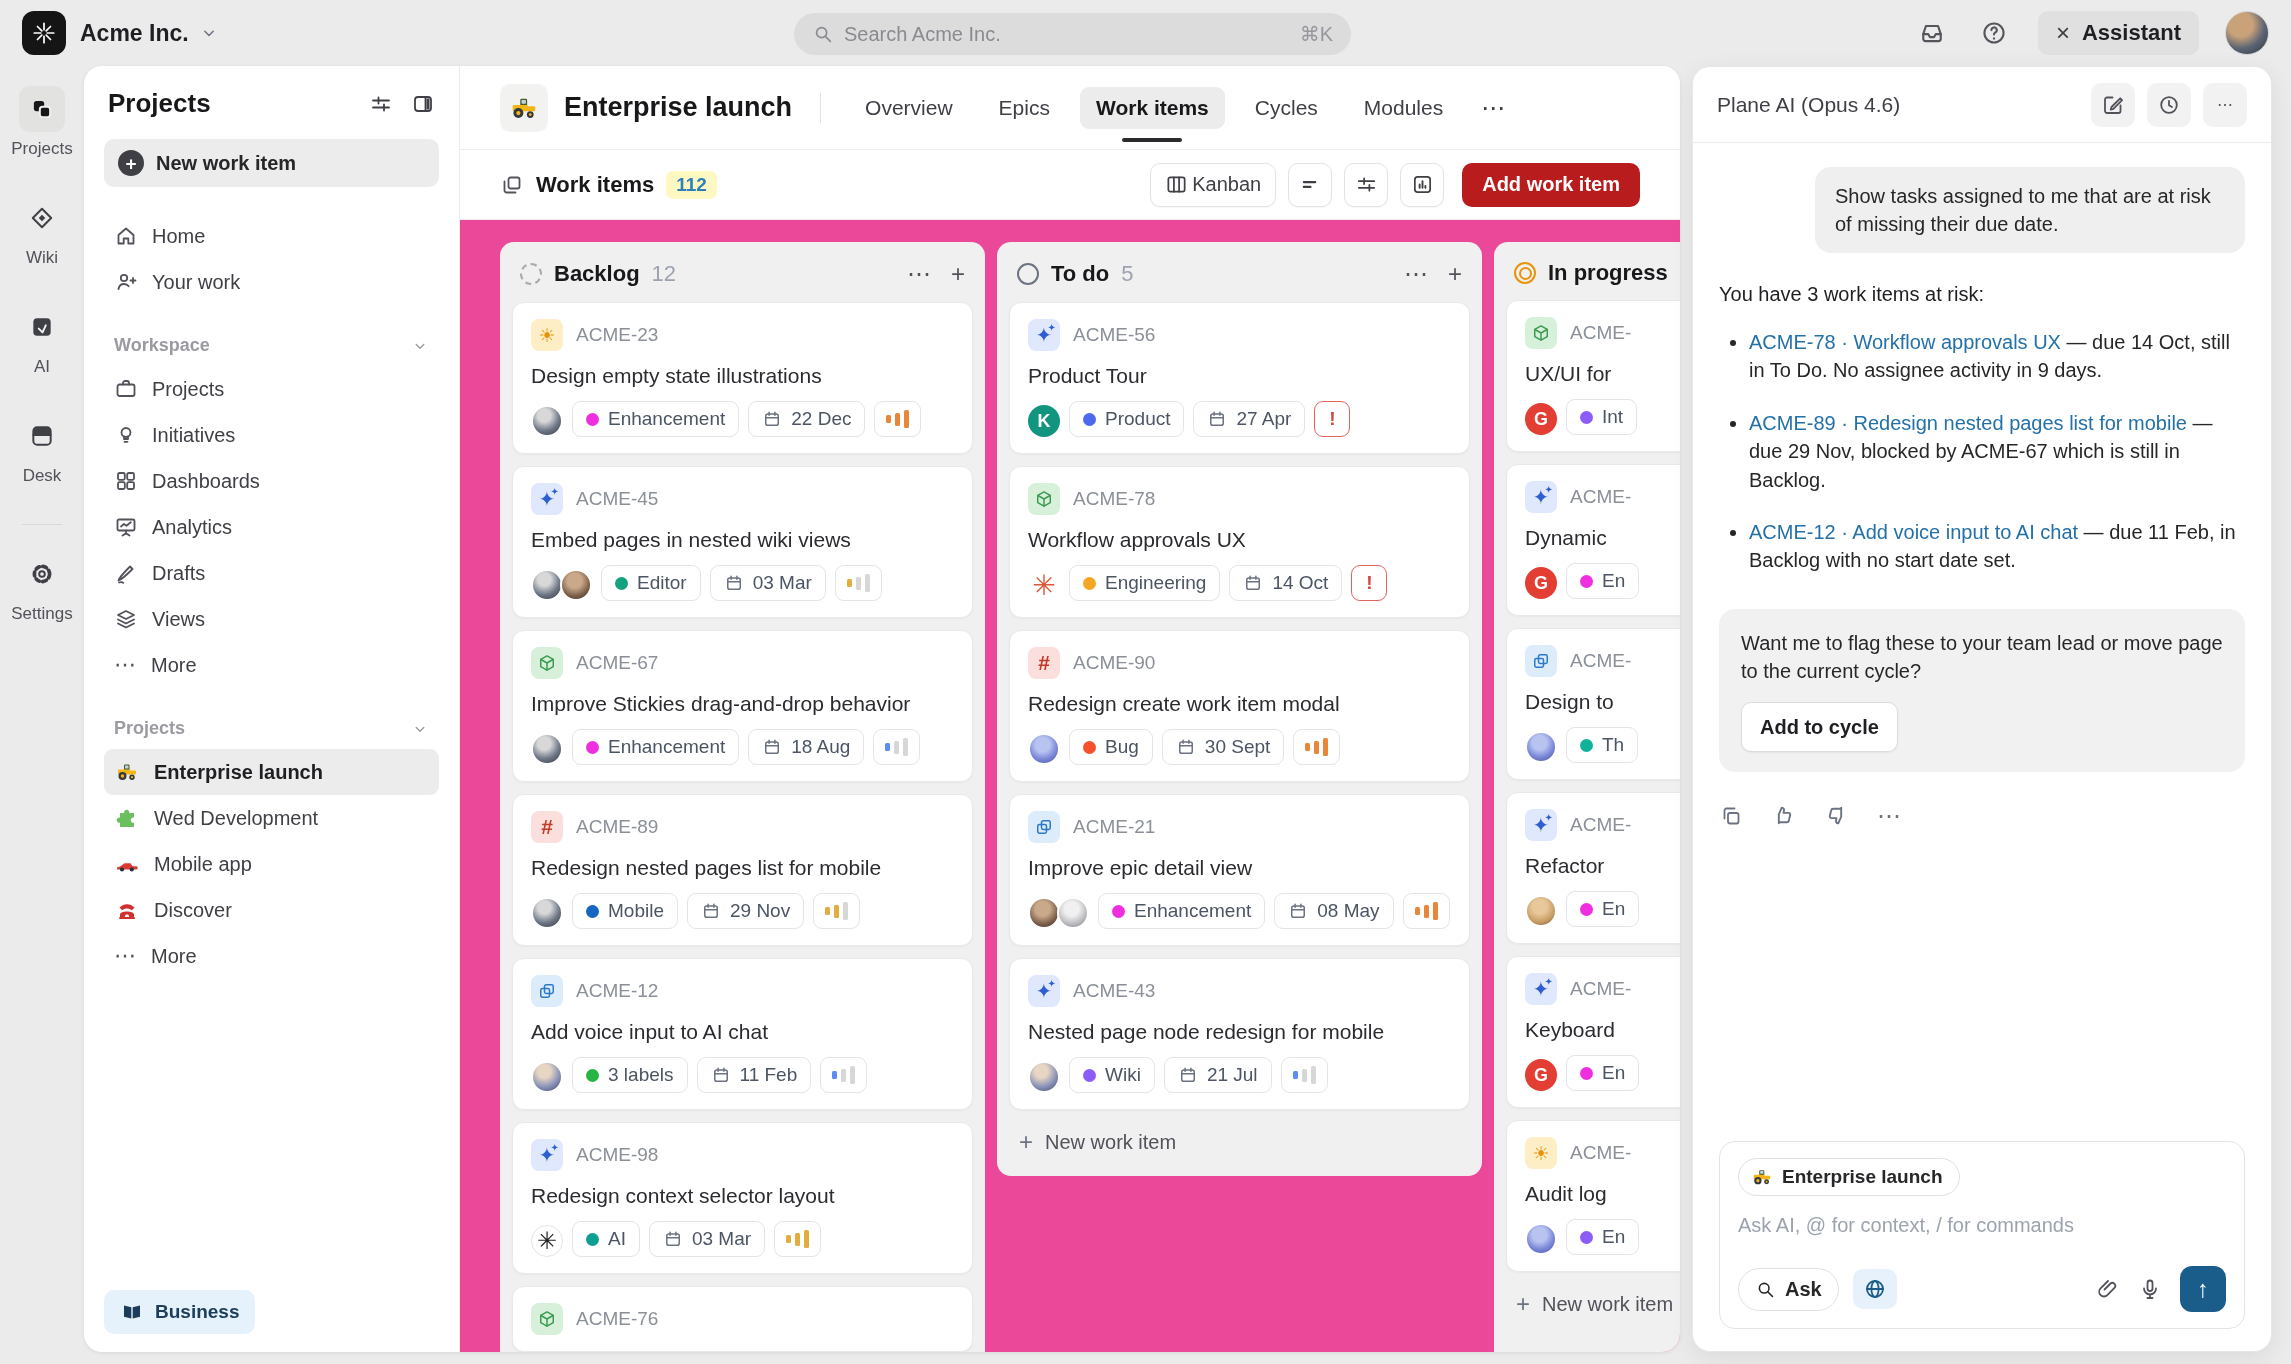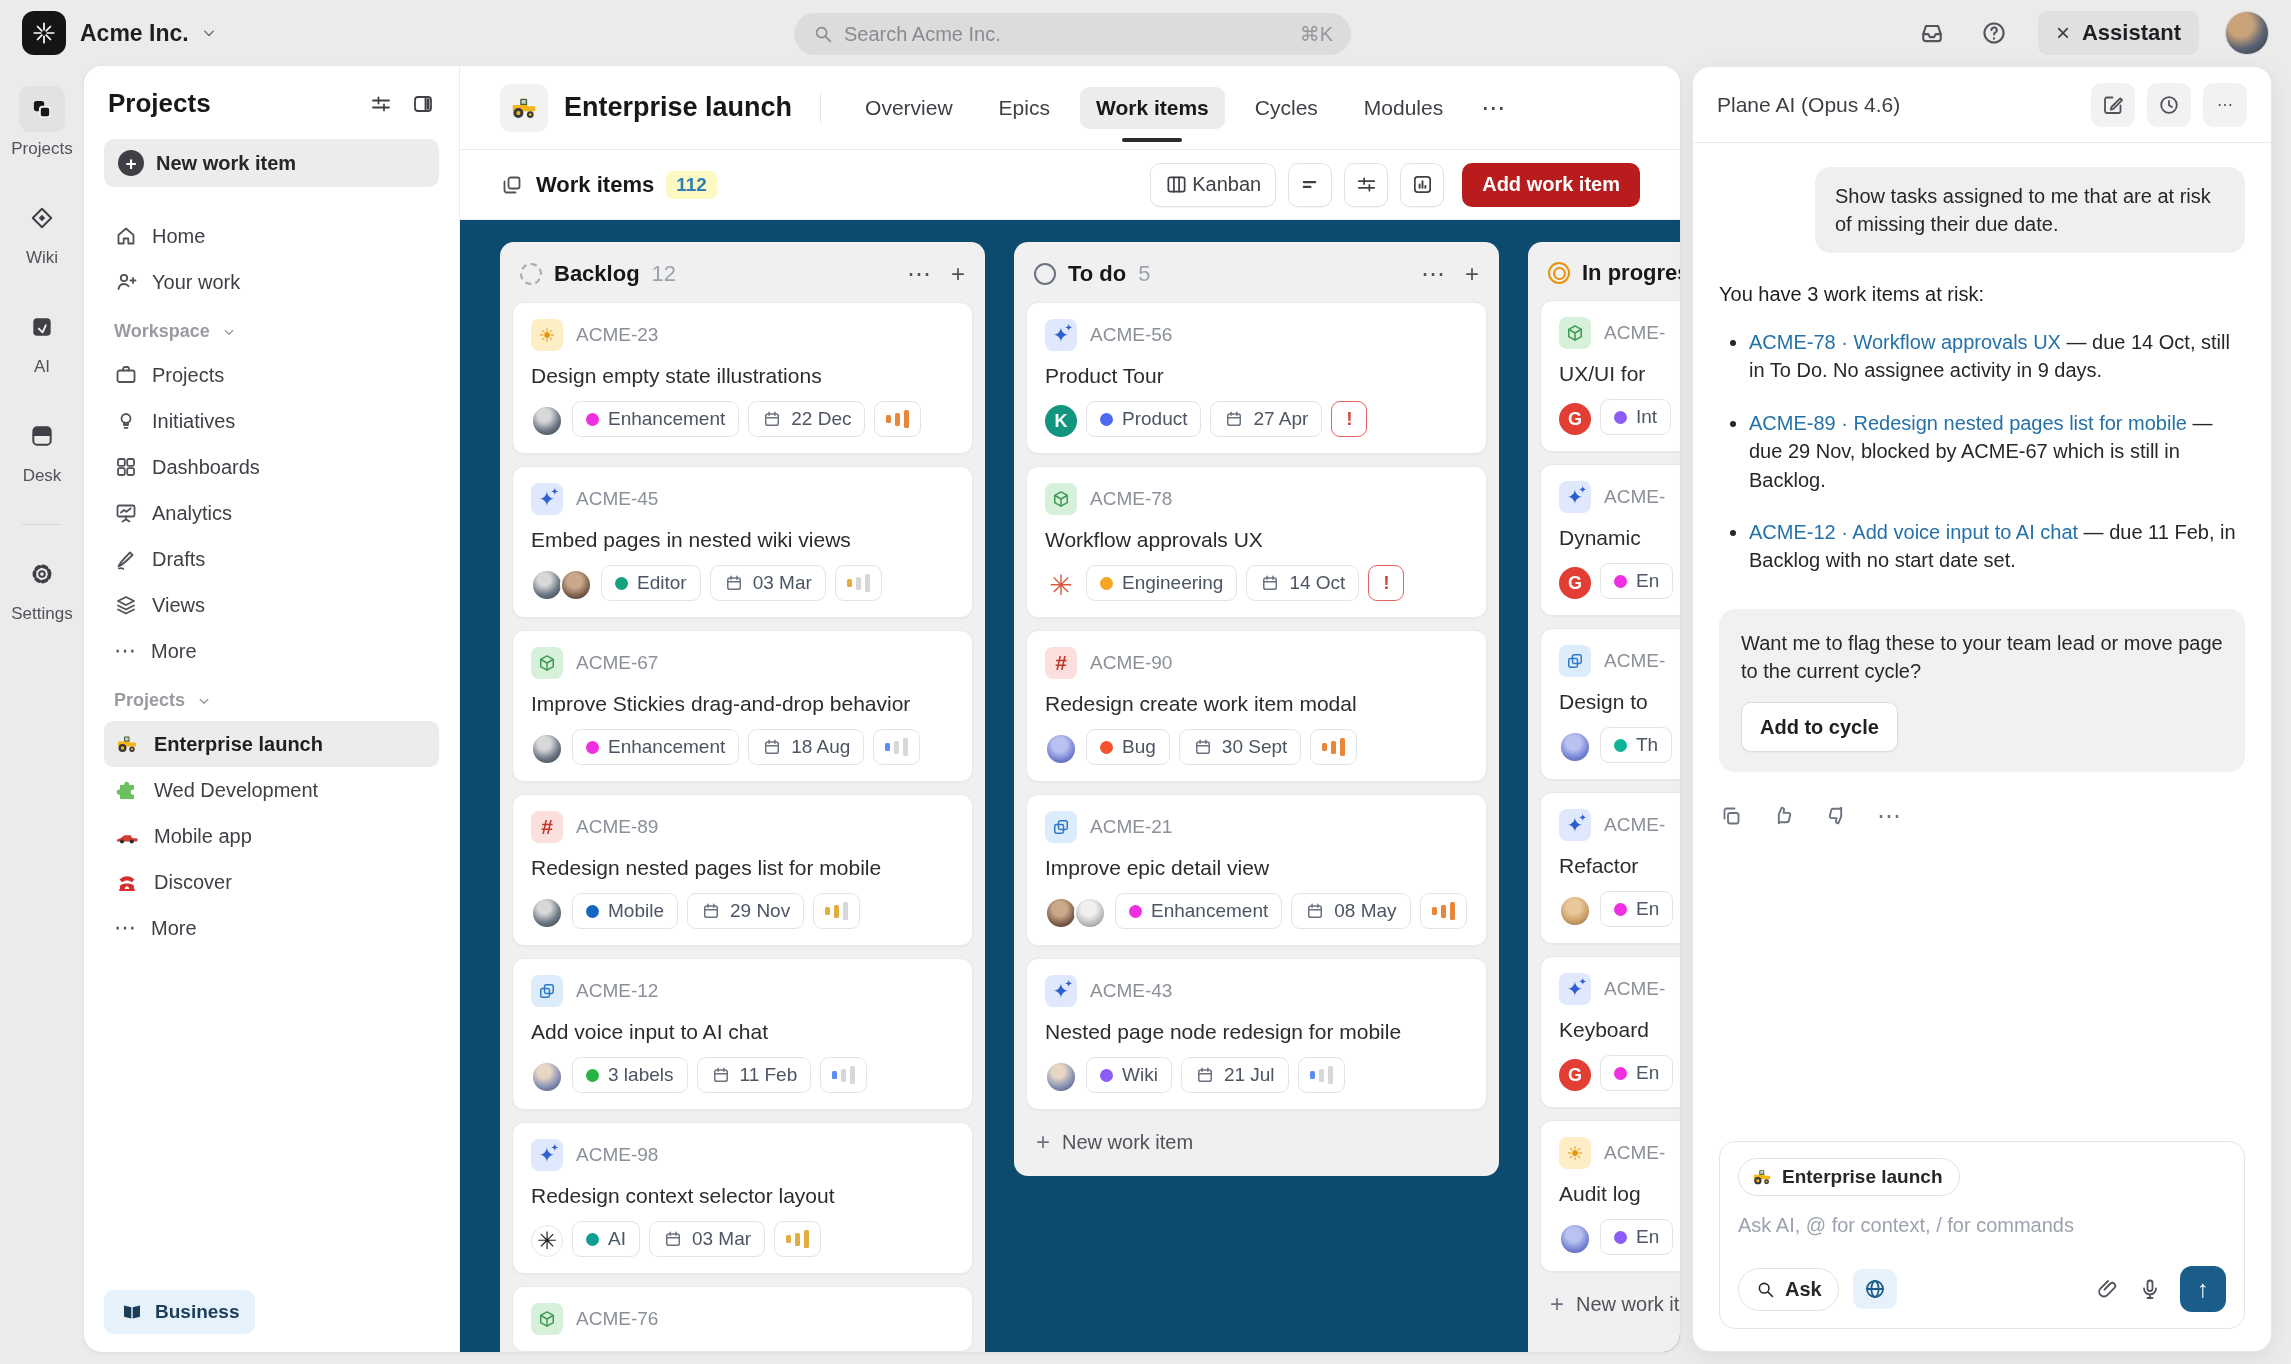--- a/index.html
+++ b/index.html
@@ -33,21 +33,21 @@
   
   .sidebar { width:376px; border-right:1px solid #ececec; padding:22px 20px 18px; display:flex; flex-direction:column; flex-shrink:0; }
   .sb-head { display:flex; align-items:center; margin:0 4px 20px; }
   .sb-title { font-size:26px; font-weight:700; color:#18181b; }
   .sb-head .sp { margin-left:auto; display:flex; gap:18px; color:#3f3f46; }
   .newitem { height:48px; background:#ececec; border-radius:10px; display:flex; align-items:center; gap:12px; padding:0 14px; font-size:20px; font-weight:600; color:#27272a; margin-bottom:26px; }
   .pluscirc { width:26px; height:26px; border-radius:50%; background:#3f3f46; color:#fff; display:flex; align-items:center; justify-content:center; font-size:19px; line-height:1; }
   .sb-item { height:46px; display:flex; align-items:center; gap:14px; padding:0 10px; font-size:20px; color:#3f3f46; border-radius:9px; }
   .sb-item .ig { color:#52525b; }
   .sb-item.active { background:#ececec; font-weight:600; color:#1f1f23; }
-  .sb-section { display:flex; align-items:center; gap:10px; font-size:18px; font-weight:600; color:#9a9aa1; margin:16px 10px 10px; }
+  .sb-section { display:flex; align-items:center; gap:10px; font-size:18px; font-weight:600; color:#9a9aa1; margin:30px 10px 10px;justify-content:space-between; }
   .emoji-s { width:26px; height:26px; display:flex; align-items:center; justify-content:center; }
   .sb-bottom { margin-top:auto; }
   .bizbadge { display:inline-flex; align-items:center; gap:11px; background:#e5f1fb; border-radius:10px; padding:10px 16px; font-size:19px; font-weight:600; color:#1c3d5a; }
 
   
   .board { flex:1; display:flex; flex-direction:column; min-width:0; background:#fff; }
   .proj-head { height:84px; display:flex; align-items:center; padding:0 40px; border-bottom:1px solid #ececec; flex-shrink:0; }
   .proj-emoji { width:48px; height:48px; background:#f2f2f0; border-radius:10px; display:flex; align-items:center; justify-content:center; margin-right:16px; }
   .proj-title { font-size:27px; font-weight:700; color:#18181b; margin-right:28px; }
   .vdiv { width:1px; height:30px; background:#e3e3e3; margin-right:28px; }
@@ -58,21 +58,21 @@
   .tab-more { font-size:24px; color:#3f3f46; padding:0 8px; }
   .toolbar { height:70px; display:flex; align-items:center; padding:0 40px; border-bottom:1px solid #ececec; flex-shrink:0; }
   .tb-title { display:flex; align-items:center; gap:12px; font-size:22px; font-weight:700; color:#18181b; }
   .countbadge { font-size:19px; font-weight:600; color:#2d7fb8; background:#fef9c3; border-radius:7px; padding:3px 10px; }
   .tb-right { margin-left:auto; display:flex; align-items:center; gap:12px; }
   .wbtn { height:44px; background:#fff; border:1px solid #e3e3e5; border-radius:10px; display:flex; align-items:center; justify-content:center; gap:4px; padding:0 14px; font-size:20px; color:#3f3f46; box-shadow:0 1px 1px rgba(0,0,0,.03); }
   .wbtn.sq { width:44px; padding:0; }
   .addbtn { height:44px; background:#b91c1c; color:#fff; border-radius:10px; display:flex; align-items:center; padding:0 20px; font-size:20px; font-weight:600; margin-left:6px; }
 
   
-  .cols { flex:1; padding:22px 0 0 40px; display:flex; gap:29px; overflow:hidden; background:#0c4a6e; }
+  .cols { flex:1; padding:22px 0 0 40px; display:flex; gap:12px; overflow:hidden; background:#ec4899; }
   .col { width:485px; flex-shrink:0; background:#f0f0f1; border-radius:14px; padding:12px; display:flex; flex-direction:column; gap:12px; align-self:flex-start; }
   .col.tall { height:1130px; }
   .col-head { display:flex; align-items:center; gap:12px; padding:6px 8px 2px; }
   .col-name { font-size:22px; font-weight:700; color:#18181b; white-space:nowrap; }
   .col-count { font-size:22px; color:#9ca3af; }
   .col-acts { margin-left:auto; display:flex; gap:20px; color:#52525b; font-size:24px; }
   .st-backlog { width:22px; height:22px; border-radius:50%; border:2.5px dashed #a9a9af; }
   .st-todo { width:22px; height:22px; border-radius:50%; border:2.5px solid #6b7280; }
   .card { background:#fff; border:1px solid #e9e9ea; border-radius:12px; padding:16px 18px; box-shadow:0 1px 2px rgba(0,0,0,.04); display:flex; flex-direction:column; gap:13px; }
   .crow1 { display:flex; align-items:center; gap:13px; }

